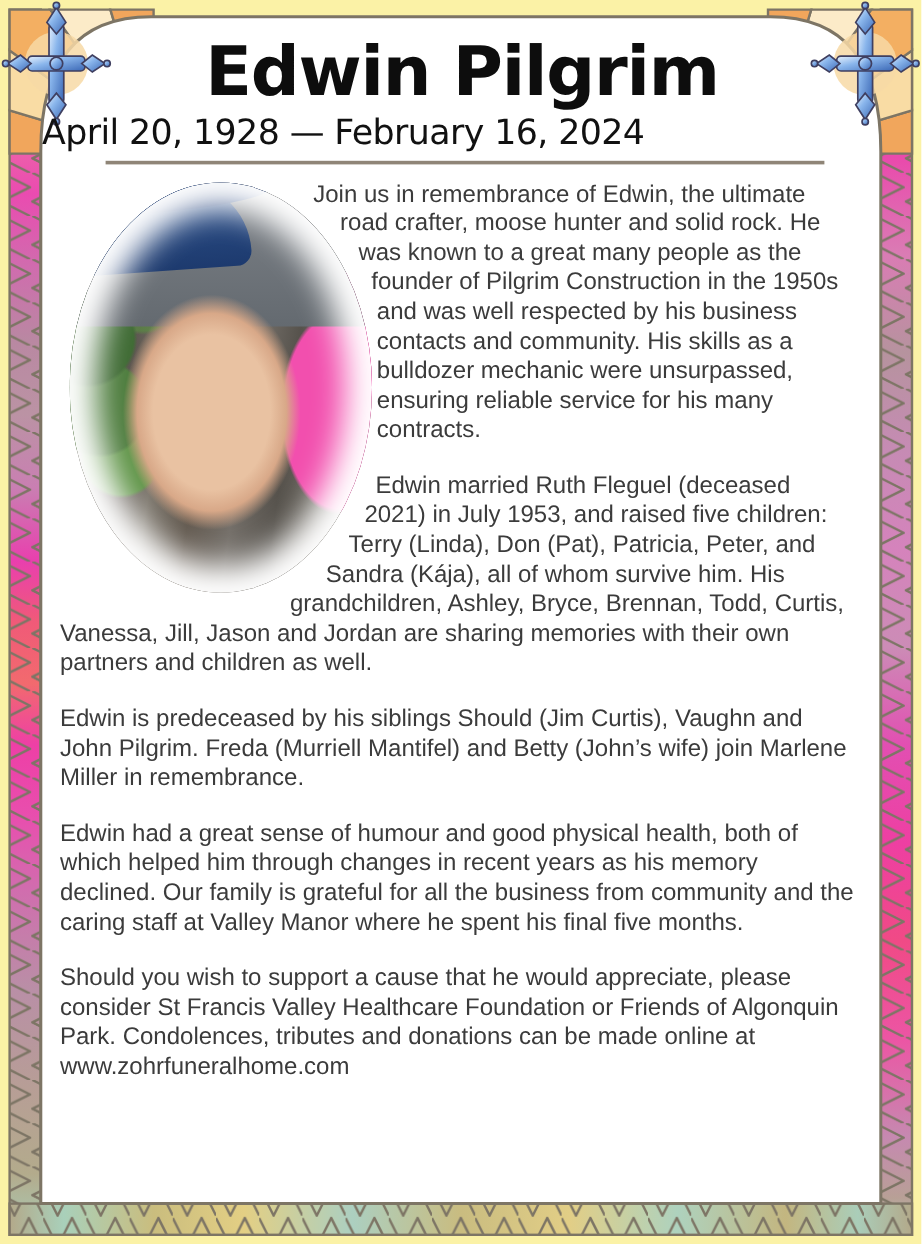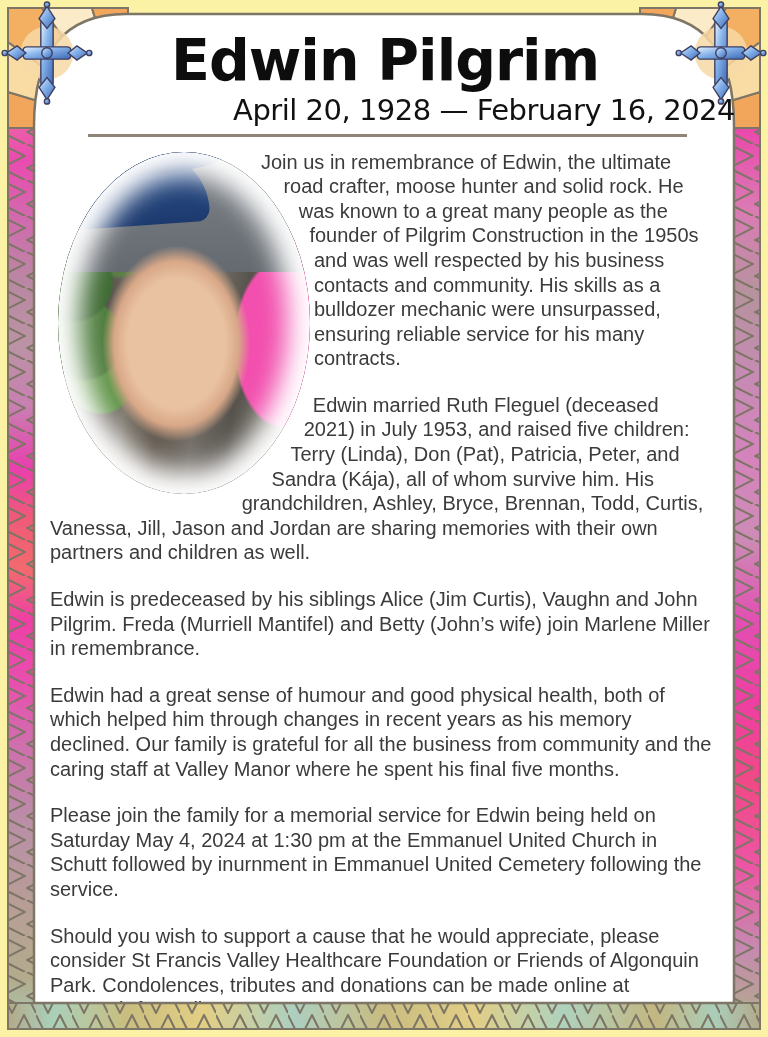--- a/index.html
+++ b/index.html
@@ -2,21 +2,21 @@
 <html><head>
 <meta charset="utf-8">
 <style>
   html,body{margin:0;padding:0;background:#ffffff;}
   .page{position:relative;width:768px;height:1037px;background:#ffffff;overflow:hidden;
         font-family:"Liberation Sans",sans-serif;}
   svg.frame{position:absolute;inset:0;z-index:1;}
   .content{position:absolute;left:35px;top:14px;width:700px;height:988px;z-index:2;overflow:hidden;}
   h1.name{margin:16px 0 0 0;text-align:center;font-family:"DejaVu Sans",sans-serif;
           font-weight:bold;font-size:57px;line-height:1.08;color:#0d0d0d;letter-spacing:-1px;}
-  .dates{text-align:right;font-family:"DejaVu Sans",sans-serif;font-size:29px;color:#111;
+  .dates{text-align:left;font-family:"DejaVu Sans",sans-serif;font-size:29px;color:#111;
          margin-top:1px;letter-spacing:-0.5px;}
   .divider{border:none;border-top:3px solid #8f8577;margin:7px 48px 0 53px;}
   article{margin-top:13px;padding:0 22px 0 15px;font-size:20px;line-height:1.23;color:#3b3b3b;}
   article p{margin:0 0 22px 0;}
   
   .photo{float:left;width:252px;height:342px;border-radius:50%;overflow:hidden;position:relative;
          margin:2px 4px 8px 8px;shape-outside:ellipse(48% 48% at 50% 50%);shape-margin:14px;}
   .photo .layer{position:absolute;inset:0;}
   .ph-trunk{background:linear-gradient(98deg,#5d6b52 0%,#6f6f63 12%,#56504a 22%,#7b756b 34%,
             #635a50 46%,#75706a 58%,#56524c 70%,#6b675f 82%,#4f4d45 100%);}
@@ -181,19 +181,18 @@
         <div class="layer ph-jacket"></div>
         <div class="layer ph-collar"></div>
         <div class="layer ph-face"></div>
         <div class="layer ph-cap"></div>
         <div class="layer ph-brim"></div>
         <div class="layer ph-feather"></div>
       </div>
 
       <p>Join us in remembrance of Edwin, the ultimate road crafter, moose hunter and solid rock. He was known to a great many people as the founder of Pilgrim Construction in the 1950s and was well respected by his business contacts and community. His skills as a bulldozer mechanic were unsurpassed, ensuring reliable service for his many contracts.</p>
       <p>Edwin married Ruth Fleguel (deceased 2021) in July 1953, and raised five children: Terry (Linda), Don (Pat), Patricia, Peter, and Sandra (Kája), all of whom survive him. His grandchildren, Ashley, Bryce, Brennan, Todd, Curtis, Vanessa, Jill, Jason and Jordan are sharing memories with their own partners and children as well.</p>
-      <p>Edwin is predeceased by his siblings Alice (Jim Curtis), Vaughn and John Pilgrim. Freda (Murriell Mantifel) and Betty (John’s wife) join Marlene Miller in remembrance.</p>
+      <p>Edwin is predeceased by his siblings Should (Jim Curtis), Vaughn and John Pilgrim. Freda (Murriell Mantifel) and Betty (John’s wife) join Marlene Miller in remembrance.</p>
       <p>Edwin had a great sense of humour and good physical health, both of which helped him through changes in recent years as his memory declined. Our family is grateful for all the business from community and the caring staff at Valley Manor where he spent his final five months.</p>
-      <p>Please join the family for a memorial service for Edwin being held on Saturday May 4, 2024 at 1:30 pm at the Emmanuel United Church in Schutt followed by inurnment in Emmanuel United Cemetery following the service.</p>
       <p>Should you wish to support a cause that he would appreciate, please consider St Francis Valley Healthcare Foundation or Friends of Algonquin Park. Condolences, tributes and donations can be made online at www.zohrfuneralhome.com</p>
     </article>
   </main>
 </div>
 
 </body></html>

